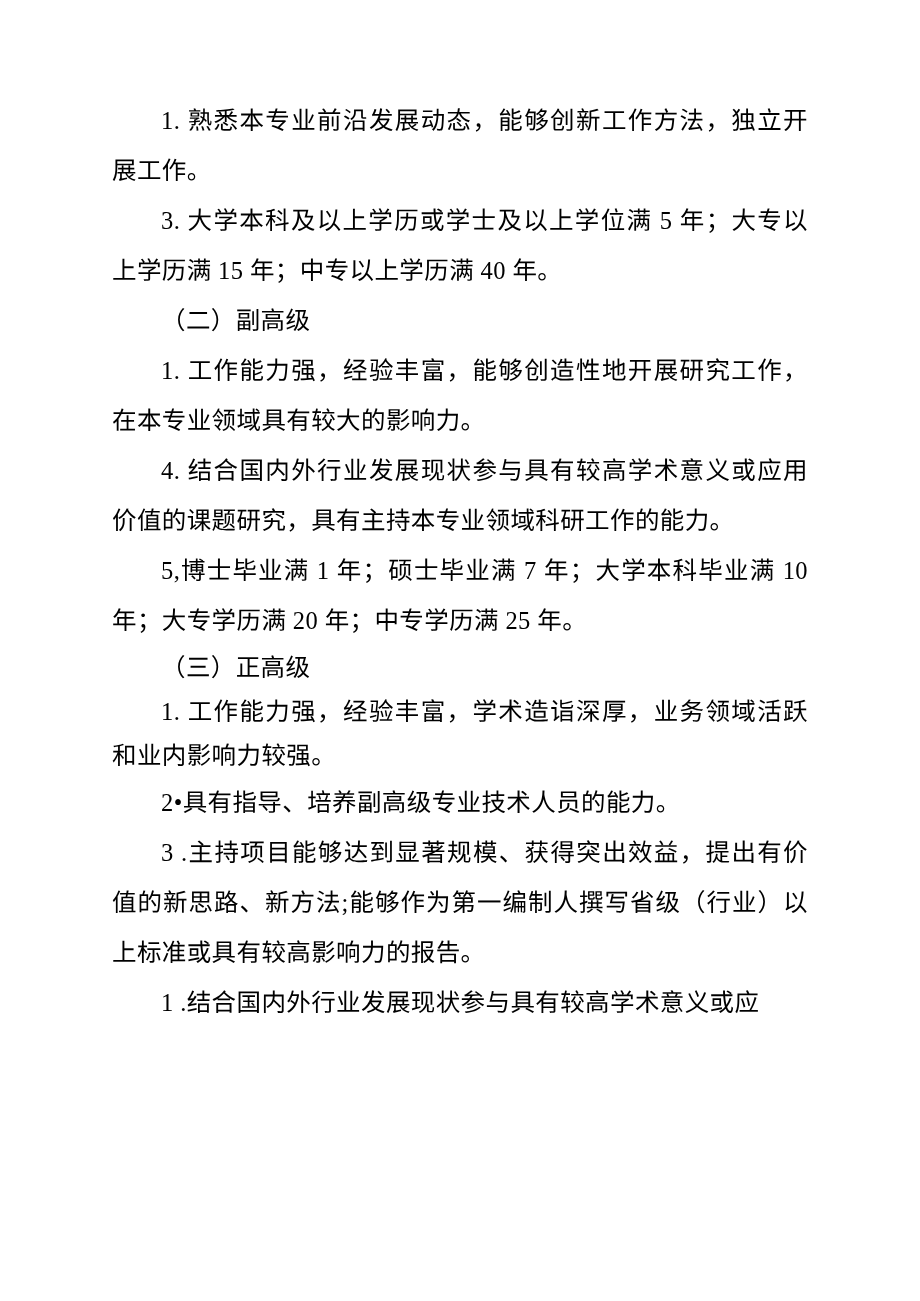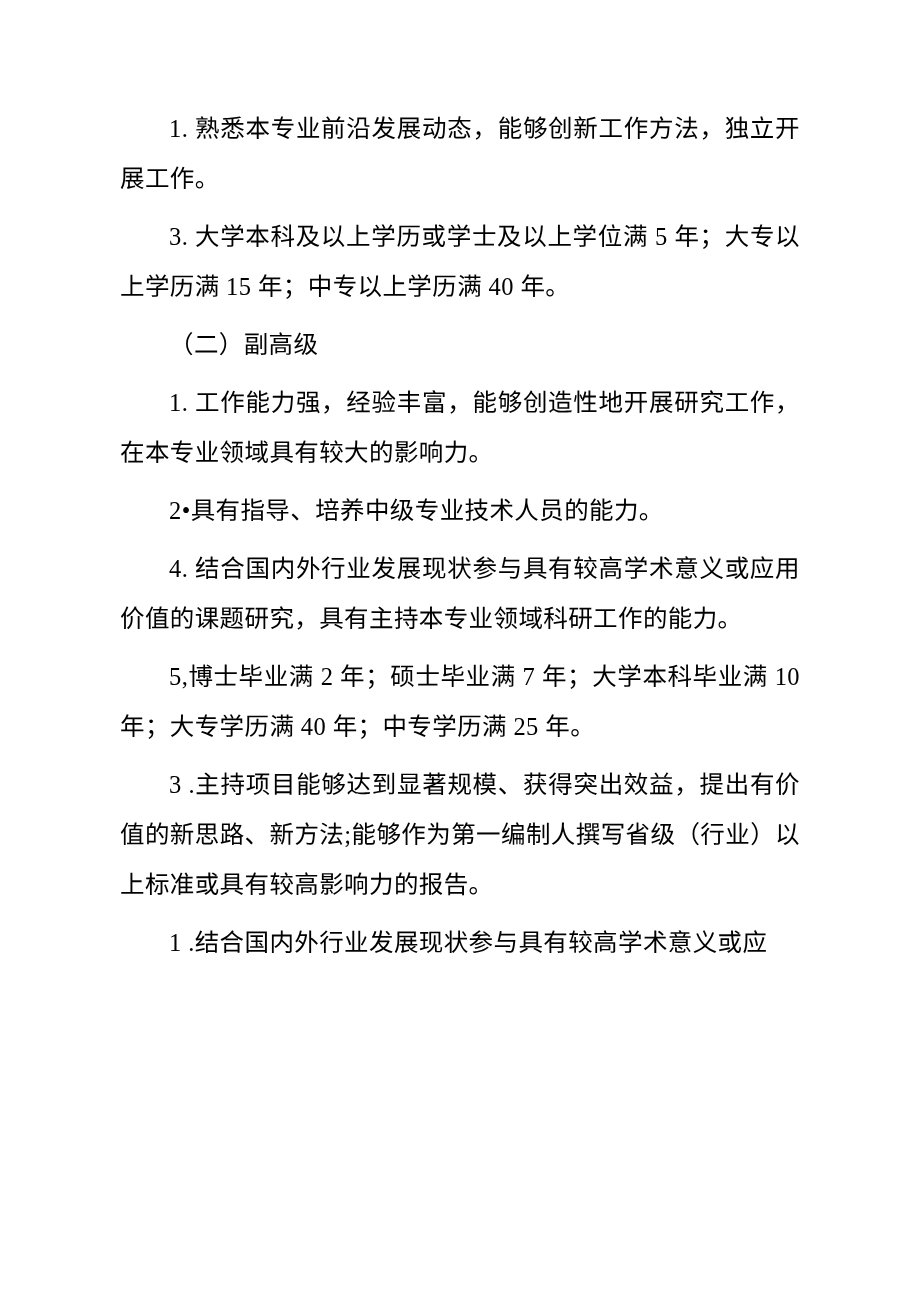--- a/index.html
+++ b/index.html
@@ -23,21 +23,21 @@
     background: #ffffff;
   }
   .doc-body {
     font-size: 24.5px;
     line-height: 50px;
     letter-spacing: 0.4px;
     text-align: justify;
     text-justify: inter-ideograph;
   }
   .para {
-    margin: 8px;
+    margin: 0;
     text-indent: 2em;
     white-space: pre-wrap;
     word-break: break-all;
   }
   .para.tight {
     line-height: 44px;
   }
   .para.heading {
     text-indent: 2em;
     font-family: Liberation Serif, serif;
@@ -46,20 +46,22 @@
 </head>
 <body>
 
 <div class="page">
   <div class="doc-body">
 
     <p class="para">1. 熟悉本专业前沿发展动态，能够创新工作方法，独立开展工作。</p>
     <p class="para">3. 大学本科及以上学历或学士及以上学位满 5 年；大专以上学历满 15 年；中专以上学历满 40 年。</p>
     <p class="para heading">（二）副高级</p>
     <p class="para">1. 工作能力强，经验丰富，能够创造性地开展研究工作，在本专业领域具有较大的影响力。</p>
-    <p class="para">2•具有指导、培养中级专业技术人员的能力。</p>
     <p class="para">4. 结合国内外行业发展现状参与具有较高学术意义或应用价值的课题研究，具有主持本专业领域科研工作的能力。</p>
-    <p class="para">5,博士毕业满 2 年；硕士毕业满 7 年；大学本科毕业满 10 年；大专学历满 40 年；中专学历满 25 年。</p>
+    <p class="para">5,博士毕业满 1 年；硕士毕业满 7 年；大学本科毕业满 10 年；大专学历满 20 年；中专学历满 25 年。</p>
+    <p class="para heading tight">（三）正高级</p>
+    <p class="para tight">1. 工作能力强，经验丰富，学术造诣深厚，业务领域活跃和业内影响力较强。</p>
+    <p class="para">2•具有指导、培养副高级专业技术人员的能力。</p>
     <p class="para">3 .主持项目能够达到显著规模、获得突出效益，提出有价值的新思路、新方法;能够作为第一编制人撰写省级（行业）以上标准或具有较高影响力的报告。</p>
     <p class="para">1 .结合国内外行业发展现状参与具有较高学术意义或应</p>
 
   </div>
 </div>
 
 </body></html>

